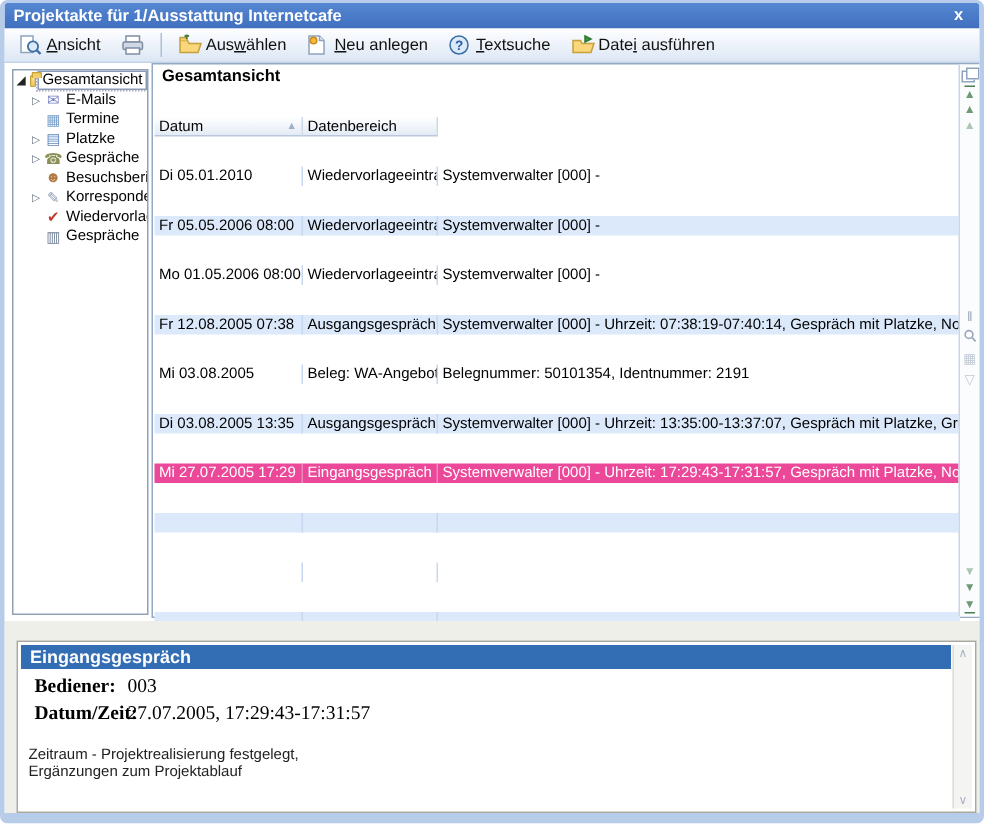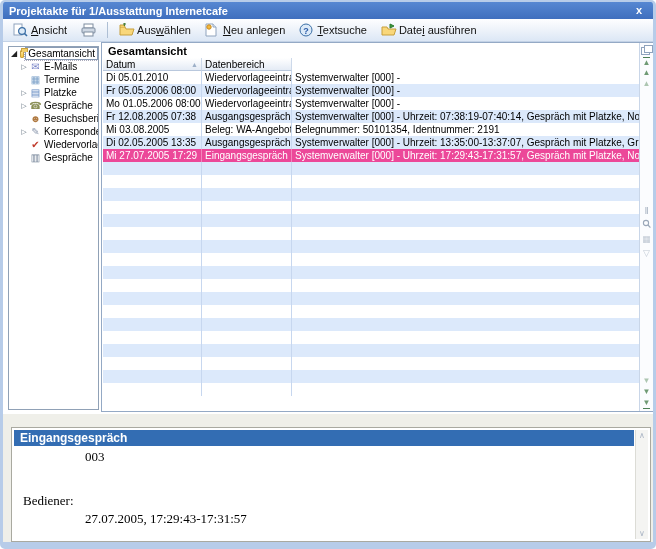--- a/index.html
+++ b/index.html
@@ -59,21 +59,21 @@
     background:#f2cf6a; border:1px solid #caa23d; border-bottom:none; border-radius:1px 1px 0 0;
   }
 
   
   .grid{
     position:absolute; left:98px; top:0; width:553px; height:370px;
     background:#fff; border:1px solid #94a9c5;
   }
   .gridtitle{ font-size:11px; font-weight:bold; color:#000; padding:2px 0 2px 6px; }
   .gtable{ position:absolute; left:1px; top:15px; width:537px; }
-  .grow{ display:flex; height:13px; font-size:10px; color:#000; }
+  .grow{ display:flex; height:13px; font-size:10px; color:#000;margin-top:20px; }
   .gheader .gcell{
     background:linear-gradient(#ffffff,#e4ebf5);
     border-bottom:1px solid #b9c8dd; border-right:1px solid #cdd9ea;
     font-size:10px; color:#000; display:flex; align-items:center;
   }
   .gcell{ padding:0 3px; overflow:hidden; white-space:nowrap; border-right:1px solid #c7d7ef; flex:none; display:flex; align-items:center;}
   .c0{ width:99px; } .c1{ width:90px; } .c2{ width:348px; border-right:none; }
   .grow.alt{ background:#dce9fb; }
   .grow.sel{ background:#ec4899; color:#fff; }
   .grow.sel .gcell{ border-right-color:rgba(255,255,255,.35); }
@@ -98,21 +98,21 @@
   .detail{
     position:absolute; left:8px; top:13px; width:640px; height:115px;
     background:#fff; border:1px solid #a9a9a0;
   }
   .dheader{
     position:absolute; left:2px; right:16px; top:2px; height:16px; background:#336db3;
     color:#fff; font-weight:bold; font-size:12px; padding:1px 0 0 6px;
   }
   .dbody{ position:absolute; left:2px; top:20px; right:16px; bottom:2px; font-family:"Liberation Serif", serif; }
   .dfield{ display:flex; font-size:13px; padding:1px 0 1px 9px; }
-  .dfield .dlabel{ font-weight:normal; width:58px; flex:none;margin-top:44px; }
+  .dfield .dlabel{ font-weight:bold; width:58px; flex:none; }
   .dfield .dvalue{ padding-left:4px; }
   .dnotes{ font-family:"Liberation Sans", sans-serif; font-size:10px; color:#222; padding:14px 0 0 5px; line-height:11px; }
   .dscroll{
     position:absolute; right:2px; top:2px; bottom:2px; width:13px; background:#f4f4f2;
     border-left:1px solid #dcdcd6; display:flex; flex-direction:column; justify-content:space-between;
     align-items:center; font-size:8px; color:#a9b4c4; padding:1px 0;
   }
 </style>
 </head>
 <body>
@@ -251,21 +251,21 @@
             <div class="gcell c0">Fr 12.08.2005 07:38</div>
             <div class="gcell c1">Ausgangsgespräch</div>
             <div class="gcell c2">Systemverwalter [000] - Uhrzeit: 07:38:19-07:40:14, Gespräch mit Platzke, Notiz: Lieferung in Ordnun</div>
           </div>
           <div class="grow">
             <div class="gcell c0">Mi 03.08.2005</div>
             <div class="gcell c1">Beleg: WA-Angebot (alle Bel</div>
             <div class="gcell c2">Belegnummer: 50101354, Identnummer: 2191</div>
           </div>
           <div class="grow alt">
-            <div class="gcell c0">Di 02.05.2005 13:35</div>
+            <div class="gcell c0">Di 03.08.2005 13:35</div>
             <div class="gcell c1">Ausgangsgespräch</div>
             <div class="gcell c2">Systemverwalter [000] - Uhrzeit: 13:35:00-13:37:07, Gespräch mit Platzke, Grund: Projekt</div>
           </div>
           <div class="grow sel">
             <div class="gcell c0">Mi 27.07.2005 17:29</div>
             <div class="gcell c1">Eingangsgespräch</div>
             <div class="gcell c2">Systemverwalter [000] - Uhrzeit: 17:29:43-17:31:57, Gespräch mit Platzke, Notiz: Zeitraum - Projektr</div>
           </div>
           <div class="grow alt">
             <div class="gcell c0"></div>
@@ -390,20 +390,22 @@
             <div class="dfield">
               <span class="dlabel">Bediener:</span>
               <span class="dvalue">003</span>
             </div>
             <div class="dfield">
               <span class="dlabel">Datum/Zeit:</span>
               <span class="dvalue">27.07.2005, 17:29:43-17:31:57</span>
             </div>
           </div>
         <div class="dnotes" id="dnotes">
+            <div>Zeitraum - Projektrealisierung festgelegt,</div>
+            <div>Ergänzungen zum Projektablauf</div>
           </div>
       </div>
       <div class="dscroll">
         <span>∧</span>
         <span>∨</span>
       </div>
     </div>
   </div>
 
 </div>

